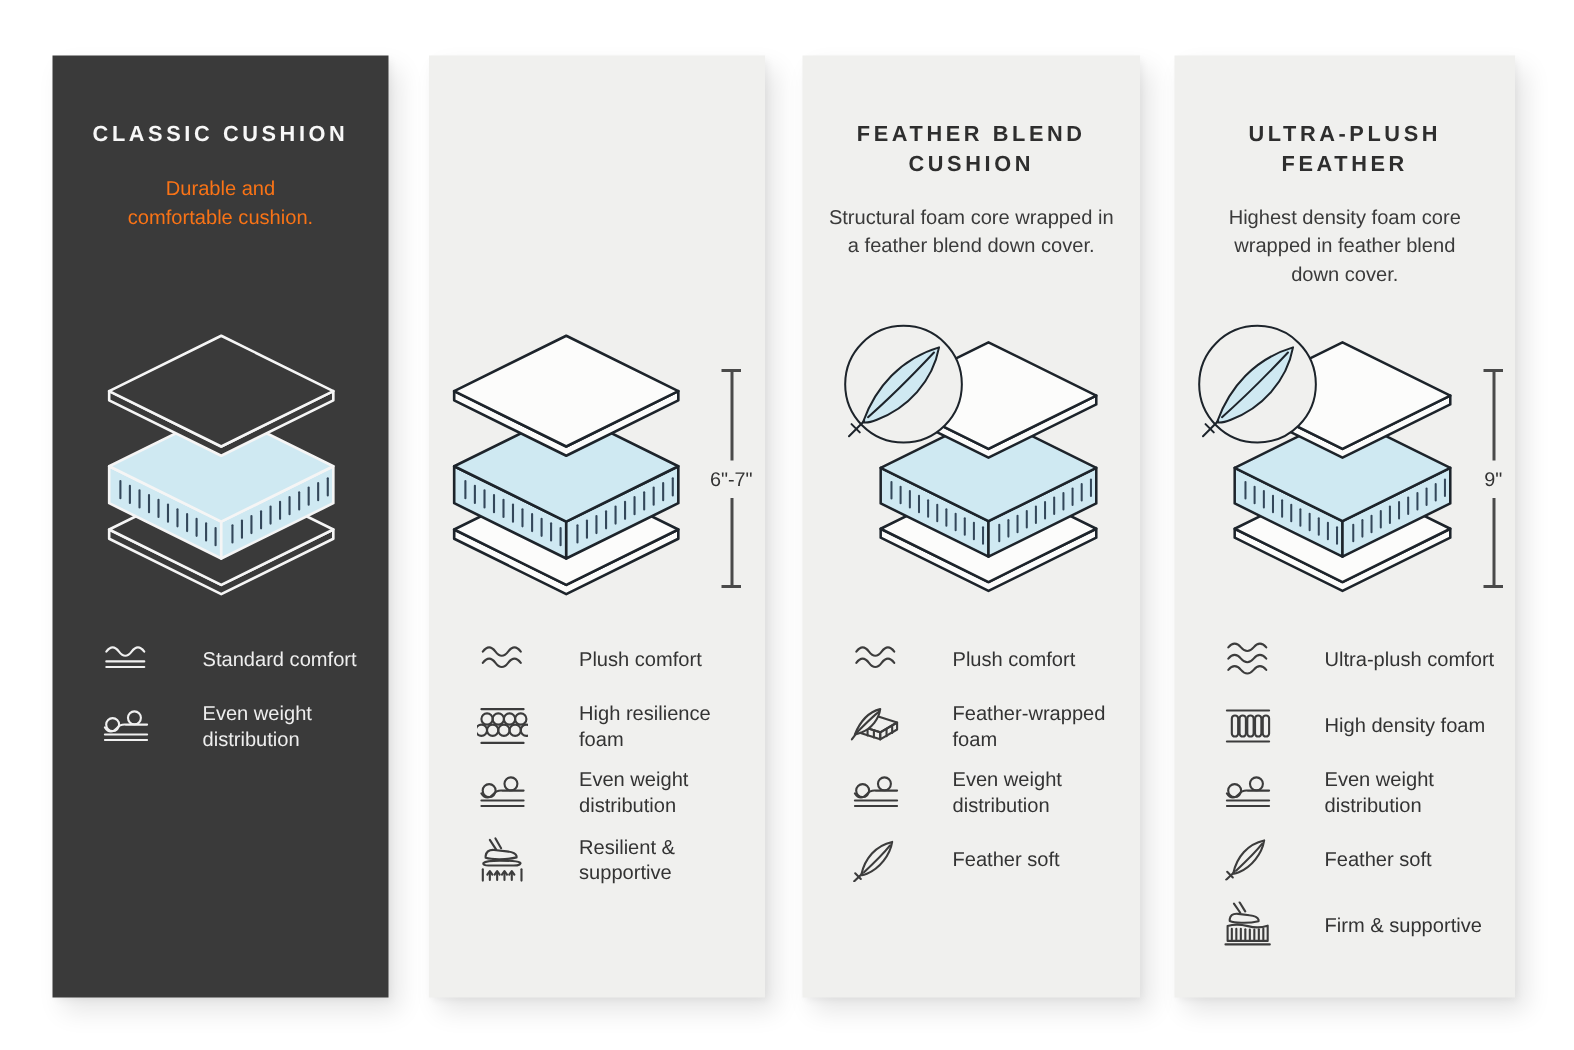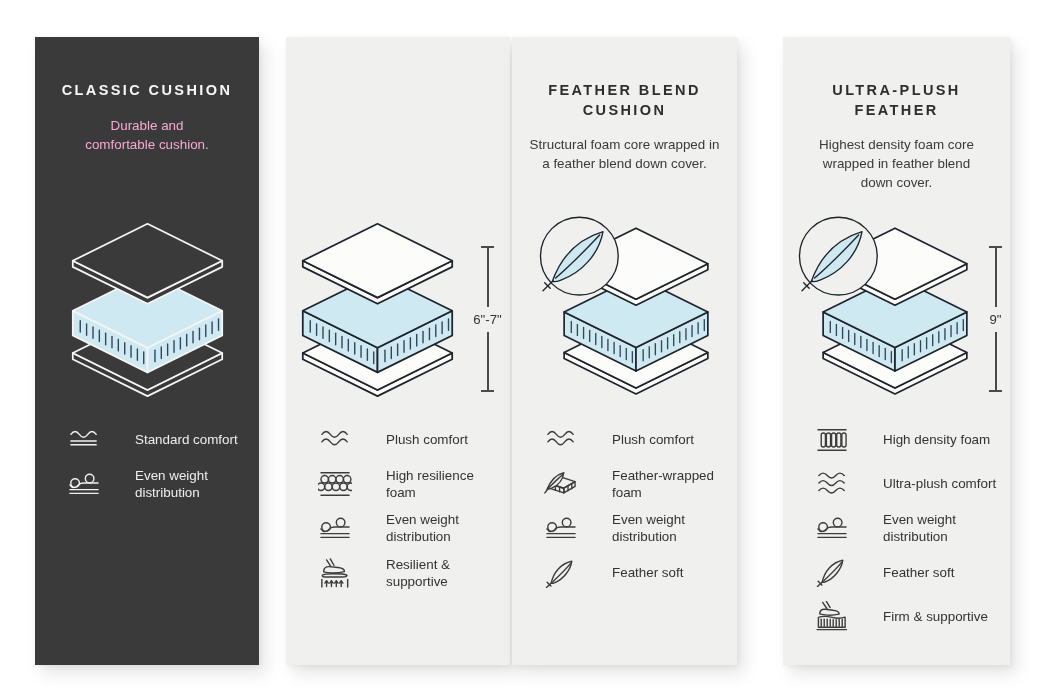--- a/index.html
+++ b/index.html
@@ -8,21 +8,21 @@
          box-shadow:7px 9px 16px rgba(0,0,0,0.10),2px 2px 5px rgba(0,0,0,0.05);}
   .panel.light{background:#f0f0ee;color:#333;}
   .panel.dark{background:#3a3a3a;color:#f2f2f2;}
   .head{height:120px;box-sizing:border-box;}
   .panel h2{margin:0;font-size:14.5px;font-weight:700;letter-spacing:2.4px;text-align:center;
             white-space:pre-line;line-height:1.35;}
   .panel.light h2{color:#2e2e2e;}
   .panel.dark h2{color:#f7f7f7;}
   .desc{margin:15px 10px 0;font-size:13.4px;line-height:1.42;text-align:center;white-space:pre-line;}
   .panel.light .desc{color:#3a3a3a;}
-  .panel.dark .desc{color:#f9a8d4;}
+  .panel.dark .desc{color:#f97316;}
   .illus{height:210px;display:flex;justify-content:center;align-items:center;}
   .dim{display:flex;flex-direction:column;align-items:center;height:146px;align-self:center;
        margin-left:12px;margin-top:26px;}
   .dimcap{width:13px;height:2px;background:#4a4a4a;}
   .dimline{width:2px;flex:1;background:#4a4a4a;}
   .dimlbl{font-size:13.2px;color:#333;padding:5px 0;white-space:nowrap;}
   .features{padding:12px 0 0 30px;}
   .feature{display:flex;align-items:center;gap:32px;min-height:34px;margin-bottom:10px;}
   .ficon{width:38px;display:flex;justify-content:center;align-items:center;flex:0 0 38px;}
   .panel.light .ficon{color:#3c3c3c;}
@@ -220,21 +220,21 @@
               <line x1="24.6" y1="30.5" x2="24.6" y2="25"></line>
               <path d="M22.8,26.8 L24.6,24.2 L26.4,26.8"></path>
             </svg>
           </span>
           <span class="flabel">Resilient &amp;
 supportive</span>
         </div>
       </div>
   </div>
 
-  <div class="panel light" style="left:512px;width:225px;">
+  <div class="panel light" style="left:535px;width:225px;">
     <div class="head">
       <h2>FEATHER BLEND
 CUSHION</h2>
       <p class="desc">Structural foam core wrapped in
 a feather blend down cover.</p>
     </div>
     <div class="illus">
         <svg viewBox="2 -3 220 216" width="186" height="184">
           <g stroke="#1d242b" stroke-width="2" stroke-linejoin="round" fill="#fcfcfb">
             <path d="M40,160 L40,167 L125,209 L210,167 L210,160 L125,202 Z"></path>
@@ -397,40 +397,40 @@
           <div class="dimline"></div>
           <div class="dimlbl">9"</div>
           <div class="dimline"></div>
           <div class="dimcap"></div>
         </div>
       </div>
     <div class="features">
         <div class="feature">
           <span class="ficon">
             <svg viewBox="0 0 36 32" width="34" height="30" fill="none" stroke="currentColor" stroke-width="1.5" stroke-linecap="round" stroke-linejoin="round">
+              <path d="M4,7 C7,3.5 10,3.5 13,7 C16,10.5 19,10.5 22,7 C25,3.5 28,3.5 31,7"></path>
+              <path d="M4,15 C7,11.5 10,11.5 13,15 C16,18.5 19,18.5 22,15 C25,11.5 28,11.5 31,15"></path>
+              <path d="M4,23 C7,19.5 10,19.5 13,23 C16,26.5 19,26.5 22,23 C25,19.5 28,19.5 31,23"></path>
+            </svg>
+          </span>
+          <span class="flabel">Ultra-plush comfort</span>
+        </div>
+        <div class="feature">
+          <span class="ficon">
+            <svg viewBox="0 0 36 32" width="34" height="30" fill="none" stroke="currentColor" stroke-width="1.5" stroke-linecap="round" stroke-linejoin="round">
               <line x1="3" y1="5" x2="33" y2="5"></line>
               <line x1="3" y1="27" x2="33" y2="27"></line>
               <rect x="6.5" y="8.5" width="4.5" height="15" rx="2.2"></rect>
               <rect x="12" y="8.5" width="4.5" height="15" rx="2.2"></rect>
               <rect x="17.5" y="8.5" width="4.5" height="15" rx="2.2"></rect>
               <rect x="23" y="8.5" width="4.5" height="15" rx="2.2"></rect>
               <rect x="28.5" y="8.5" width="4.5" height="15" rx="2.2"></rect>
             </svg>
           </span>
           <span class="flabel">High density foam</span>
-        </div>
-        <div class="feature">
-          <span class="ficon">
-            <svg viewBox="0 0 36 32" width="34" height="30" fill="none" stroke="currentColor" stroke-width="1.5" stroke-linecap="round" stroke-linejoin="round">
-              <path d="M4,7 C7,3.5 10,3.5 13,7 C16,10.5 19,10.5 22,7 C25,3.5 28,3.5 31,7"></path>
-              <path d="M4,15 C7,11.5 10,11.5 13,15 C16,18.5 19,18.5 22,15 C25,11.5 28,11.5 31,15"></path>
-              <path d="M4,23 C7,19.5 10,19.5 13,23 C16,26.5 19,26.5 22,23 C25,19.5 28,19.5 31,23"></path>
-            </svg>
-          </span>
-          <span class="flabel">Ultra-plush comfort</span>
         </div>
         <div class="feature">
           <span class="ficon">
             <svg viewBox="0 0 36 32" width="34" height="30" fill="none" stroke="currentColor" stroke-width="1.5" stroke-linecap="round" stroke-linejoin="round">
               <circle cx="8.5" cy="15" r="4.6"></circle>
               <circle cx="24" cy="10.2" r="4.6"></circle>
               <path d="M3,17 C5.5,21 9,20.5 11.5,17.5 C13.5,15 16,14.8 18,15 L33,15"></path>
               <line x1="3" y1="22" x2="33" y2="22"></line>
               <line x1="3" y1="26" x2="33" y2="26"></line>
             </svg>

